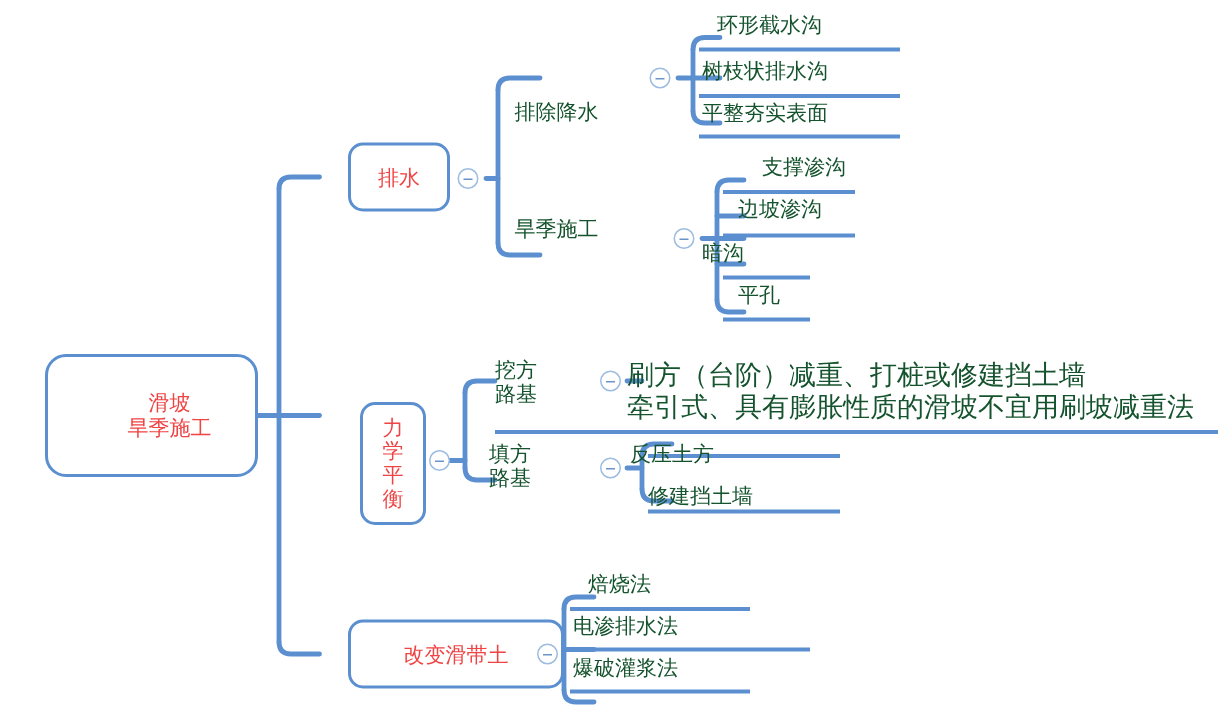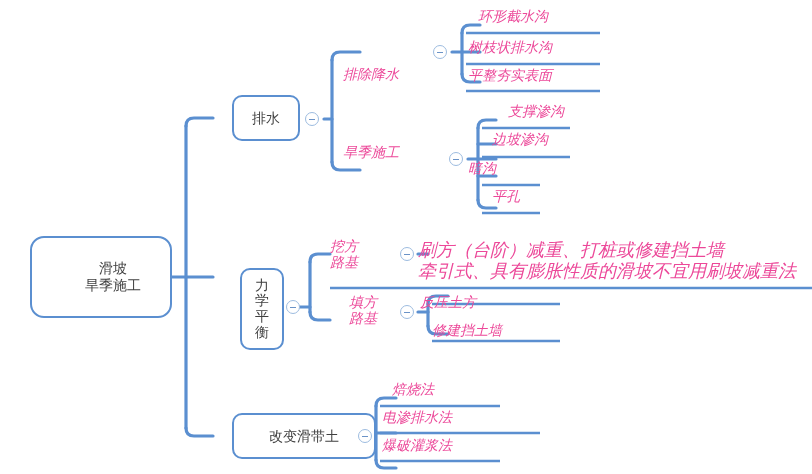--- a/index.html
+++ b/index.html
@@ -29,47 +29,46 @@
   .node-box {
     position: absolute;
     box-sizing: border-box;
     border: 2px solid #5B8FD0;
     border-radius: 10px;
     background: #ffffff;
     display: flex;
     align-items: center;
     justify-content: center;
     text-align: center;
-    color: #404040;
+    color: #ef4444;
     line-height: 1.18;
     white-space: pre-line;
     z-index: 3;
   }
   .node-root {
     font-size: 14px;
     border-width: 2px;
     border-radius: 14px;
   }
   .node-branch {
     font-size: 14px;
   }
   .node-vert {
     font-size: 14px;
     line-height: 1.12;
     letter-spacing: 0;
   }
   
   .label {
     position: absolute;
-    color: #ec4899;
+    color: #14532d;
     font-size: 14px;
     line-height: 1.18;
     white-space: pre-line;
     z-index: 3;
-    font-style: italic;
   }
   .label.two-line { line-height: 1.15; }
   .label.leaf { font-size: 14px; }
   .label.long { font-size: 18px; white-space: pre-line; }
 
   
   .collapse {
     position: absolute;
     width: 14px;
     height: 14px;
@@ -197,21 +196,21 @@
 衡</span>
   </div>
   <div class="collapse" style="left:286px; top:300px;"></div>
 
   <div class="label two-line" style="left:330px; top:238px;">挖方
 路基</div>
   <div class="collapse" style="left:400px; top:247px;"></div>
   <div class="label long" style="left:418px; top:240px;">刷方（台阶）减重、打桩或修建挡土墙
 牵引式、具有膨胀性质的滑坡不宜用刷坡减重法</div>
 
-  <div class="label two-line" style="left:349px; top:294px;">填方
+  <div class="label two-line" style="left:326px; top:294px;">填方
 路基</div>
   <div class="collapse" style="left:400px; top:305px;"></div>
   <div class="label leaf" style="left:420px; top:294px;">反压土方</div>
   <div class="label leaf" style="left:432px; top:322px;">修建挡土墙</div>
 
   <div class="node-box node-branch" style="left:232px; top:413px; width:144px; height:46px;">
     <span>改变滑带土</span>
   </div>
   <div class="collapse" style="left:358px; top:429px;"></div>
 

